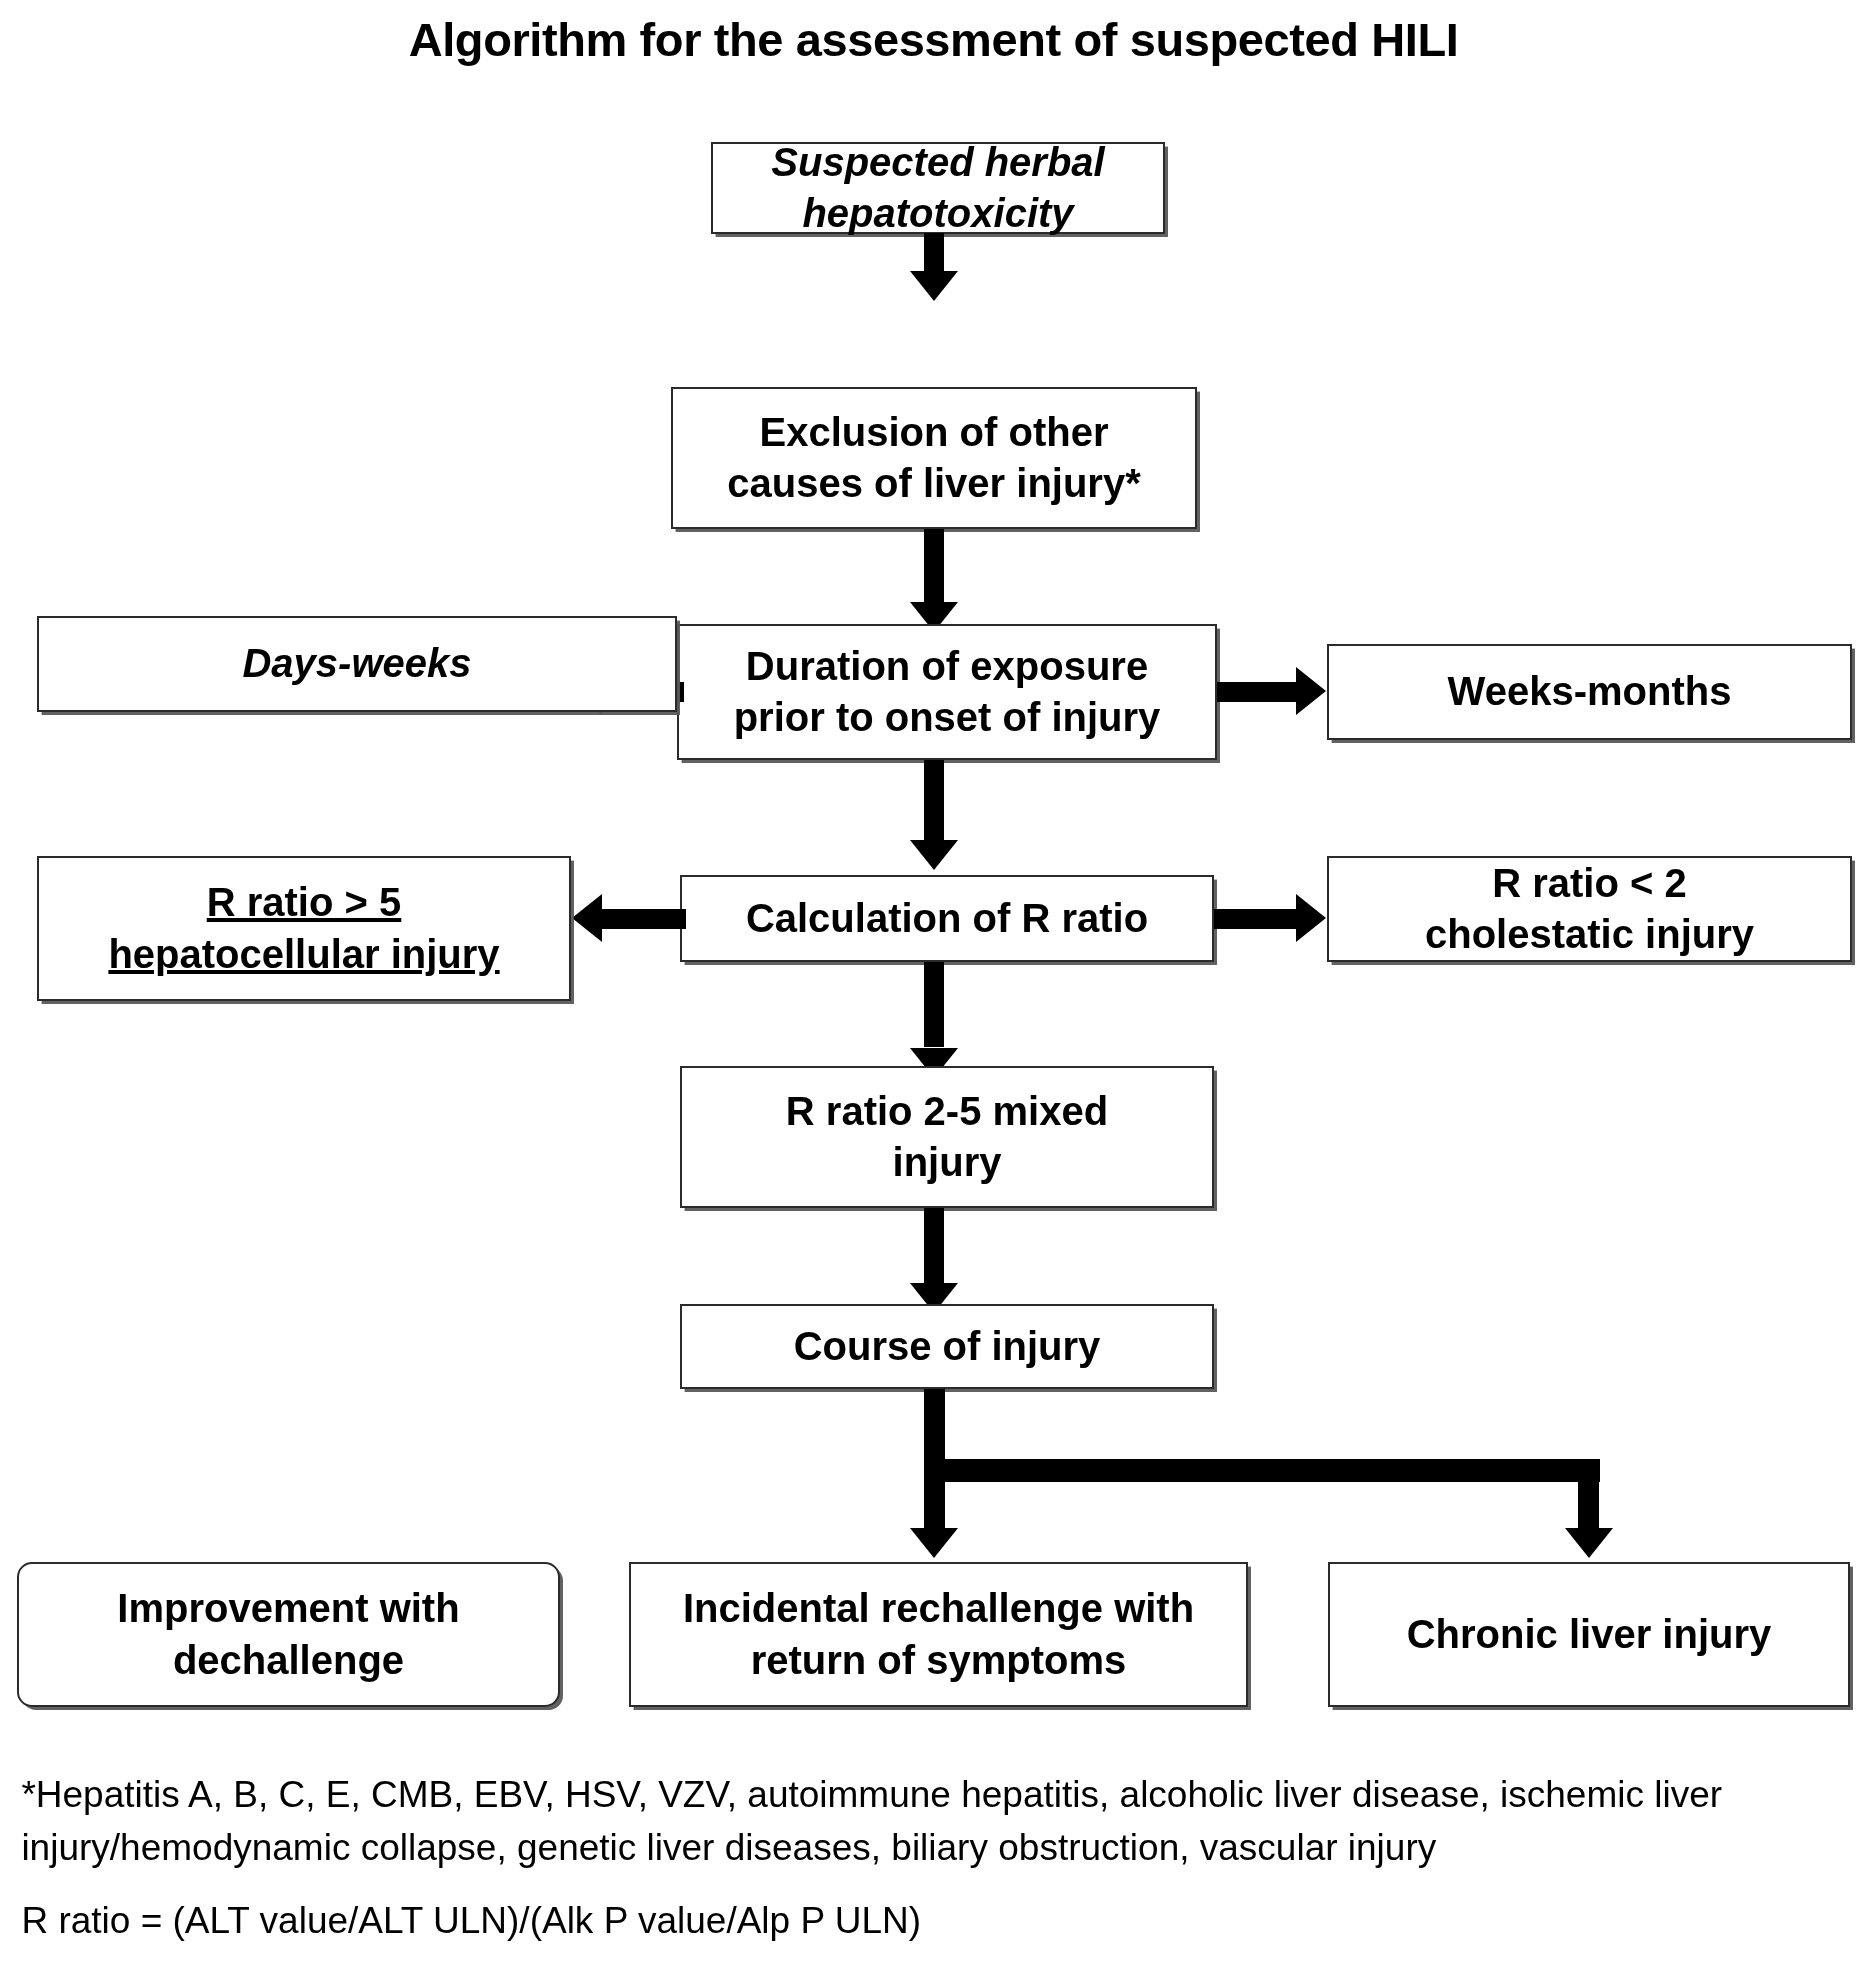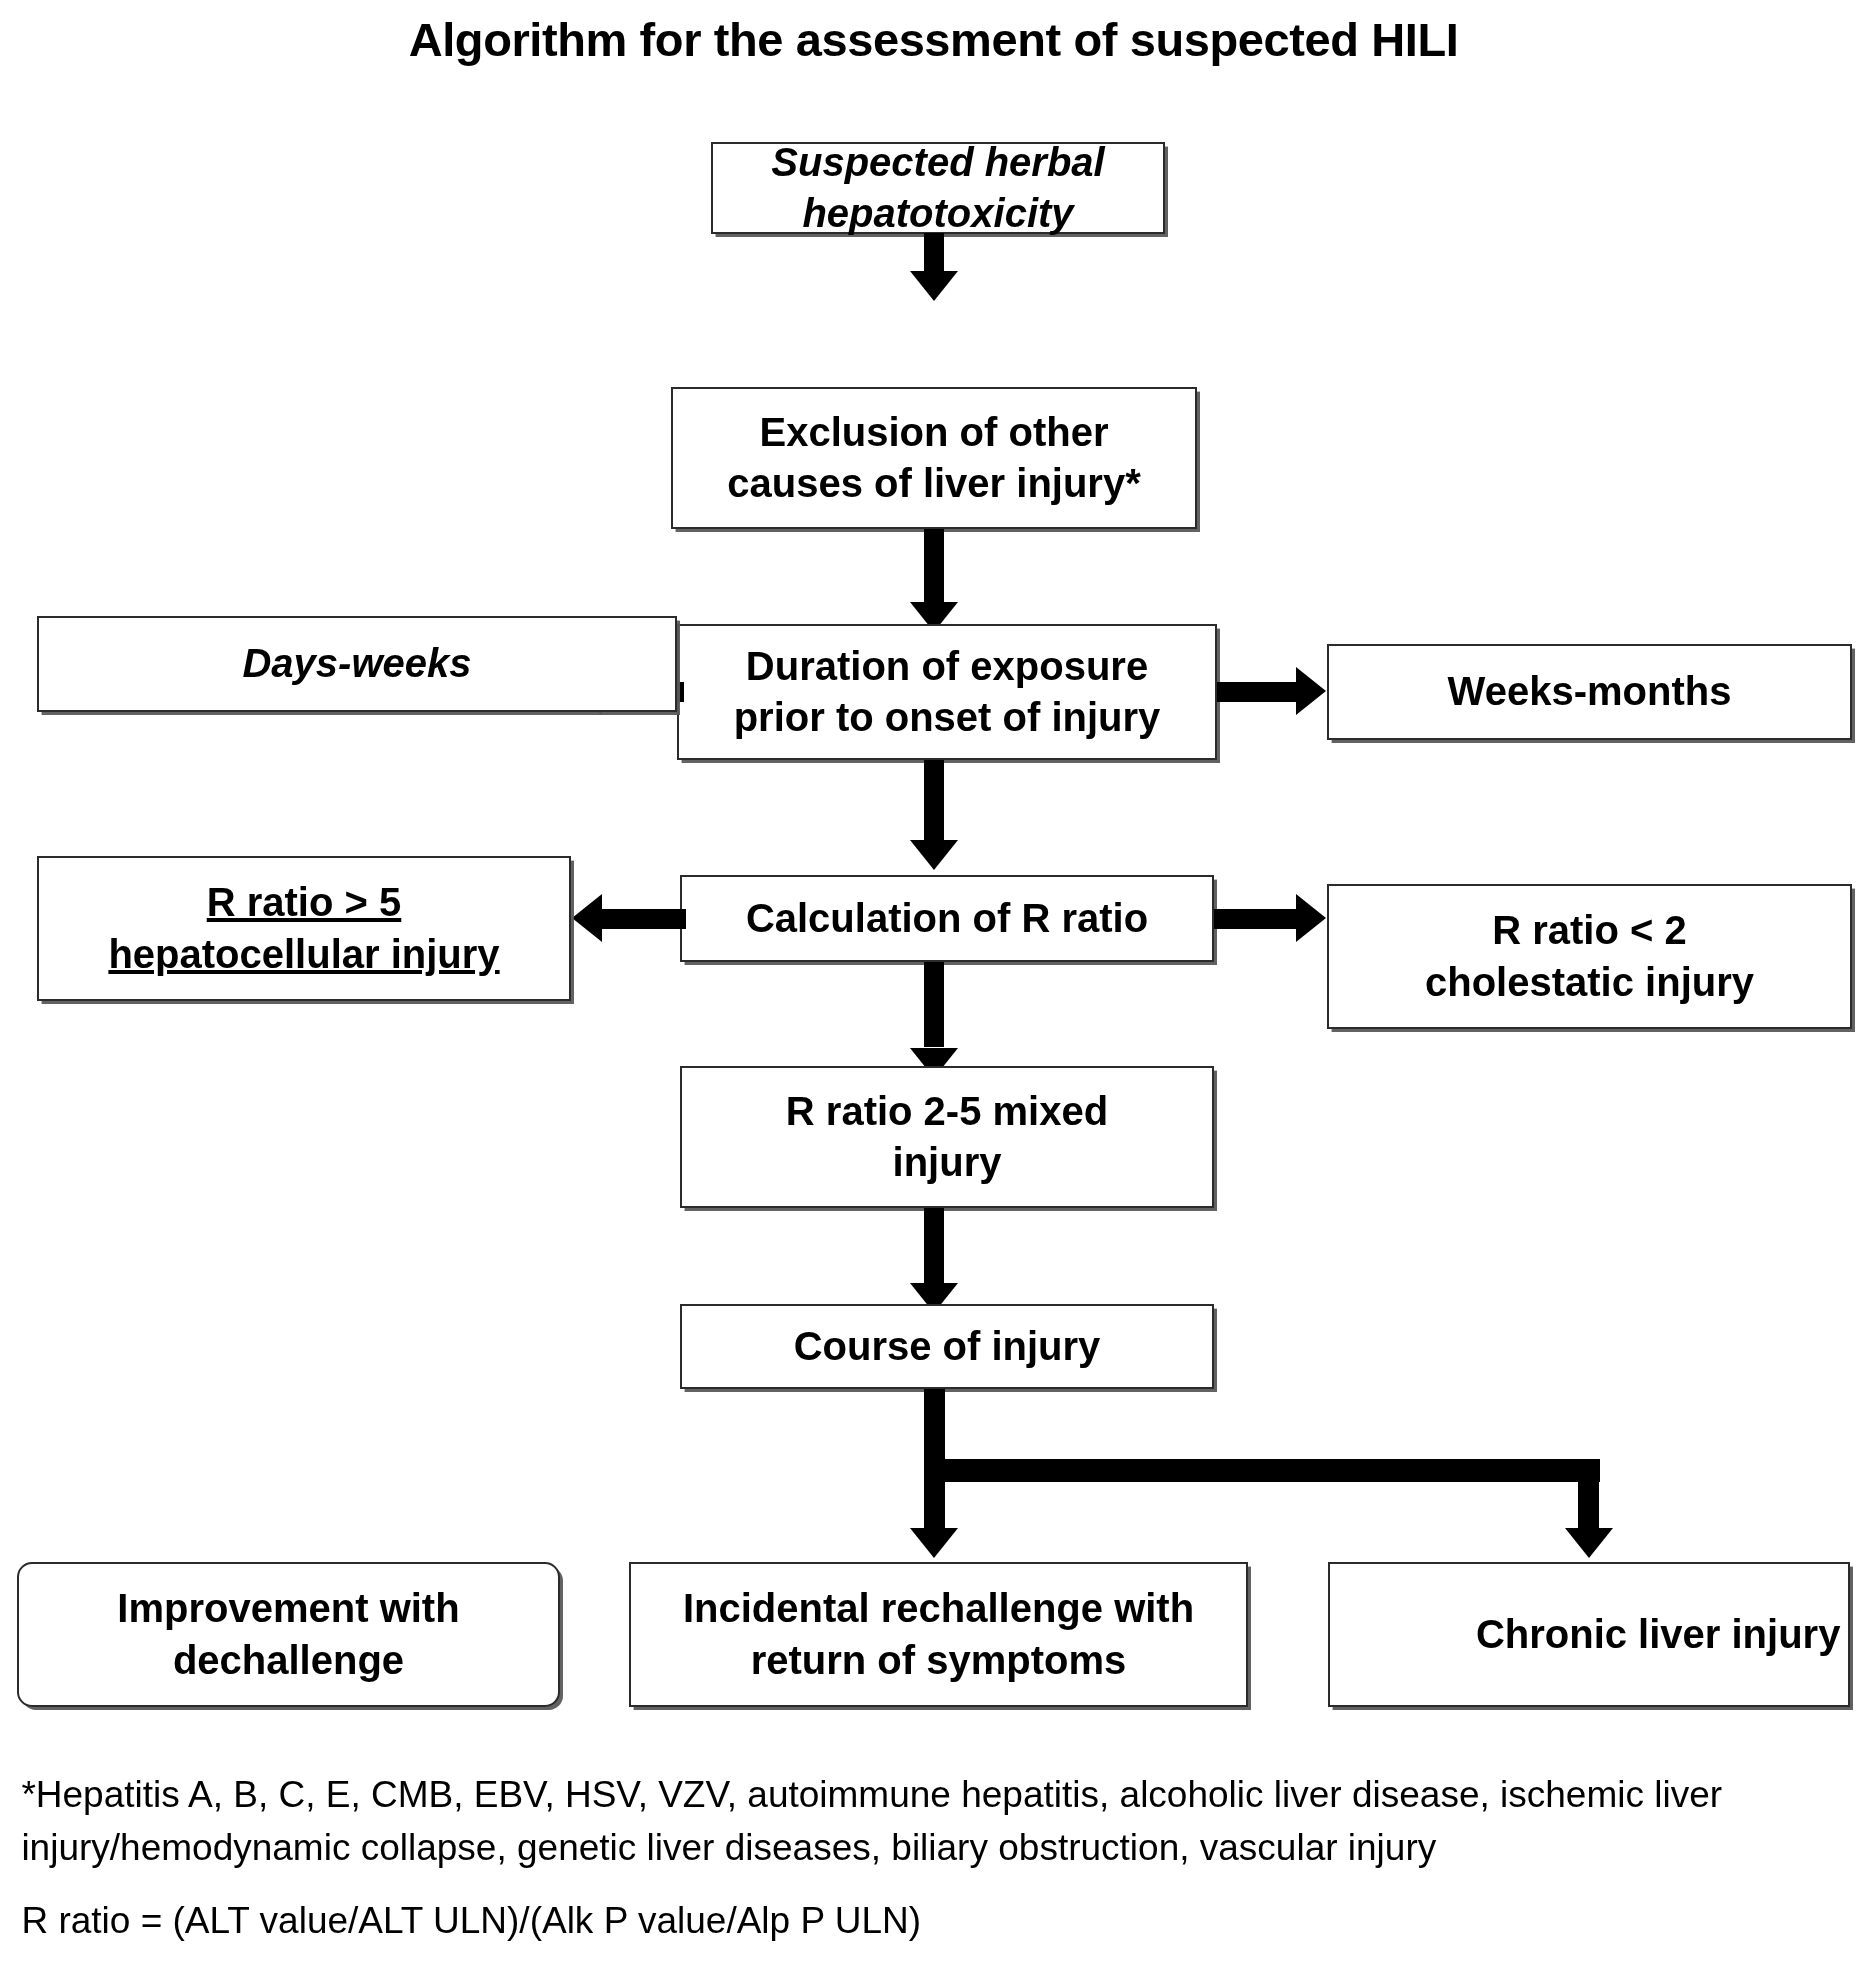--- a/index.html
+++ b/index.html
@@ -156,21 +156,21 @@
   <div class="box" style="left:37px; top:856px; width:534px; height:145px;text-decoration:underline;">
     <span>
       <span>R ratio &gt; 5</span>
       <span>hepatocellular injury</span>
     </span>
   </div>
 
   <div class="hstem" style="left:1214px; top:909px; width:82px; height:20px;"></div>
   <div class="arrow-right" style="left:1296px; top:894px;"></div>
 
-  <div class="box" style="left:1327px; top:856px; width:525px; height:145px;margin-top:28px;">
+  <div class="box" style="left:1327px; top:856px; width:525px; height:106px;">
     <span>
       <span>R ratio &lt; 2</span>
       <span>cholestatic injury</span>
     </span>
   </div>
 
   <div class="vstem" style="left:924px; top:962px; width:20px; height:85px;"></div>
   <div class="arrow-down" style="left:910px; top:1048px;"></div>
 
   <div class="box" style="left:680px; top:1066px; width:534px; height:142px;">
@@ -201,21 +201,21 @@
     </span>
   </div>
 
   <div class="box" style="left:629px; top:1562px; width:619px; height:145px;">
     <span>
       <span>Incidental rechallenge with</span>
       <span>return of symptoms</span>
     </span>
   </div>
 
-  <div class="box" style="left:1328px; top:1562px; width:522px; height:145px;text-align:right;">
+  <div class="box" style="left:1328px; top:1562px; width:522px; height:145px;">
     <span>Chronic liver injury</span>
   </div>
 
   <div class="footnote footnote-1">*Hepatitis A, B, C, E, CMB, EBV, HSV, VZV, autoimmune hepatitis, alcoholic liver disease, ischemic liver injury/hemodynamic collapse, genetic liver diseases, biliary obstruction, vascular injury</div>
   <div class="footnote footnote-2">R ratio = (ALT value/ALT ULN)/(Alk P value/Alp P ULN)</div>
 
 </div>
 
 
 </body></html>

